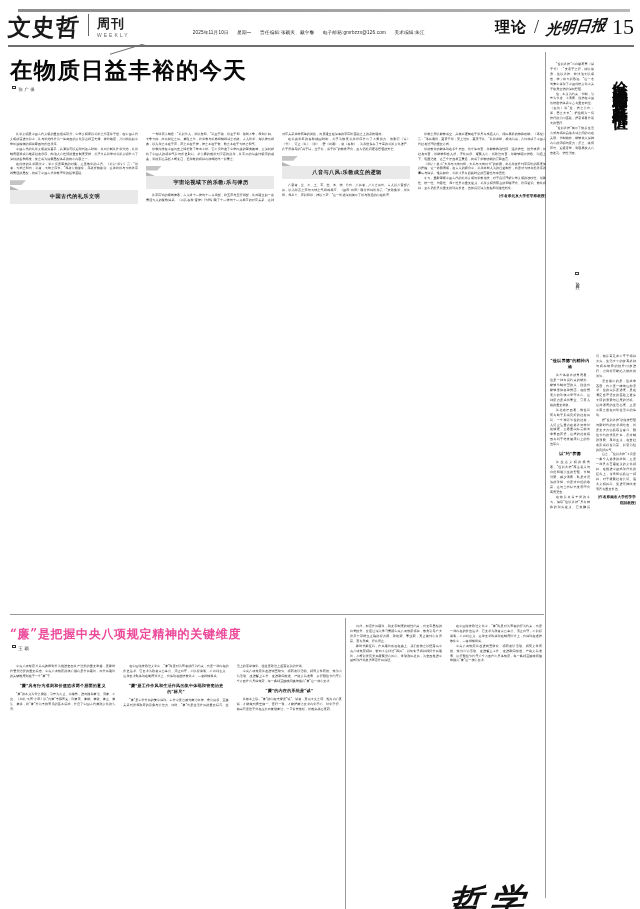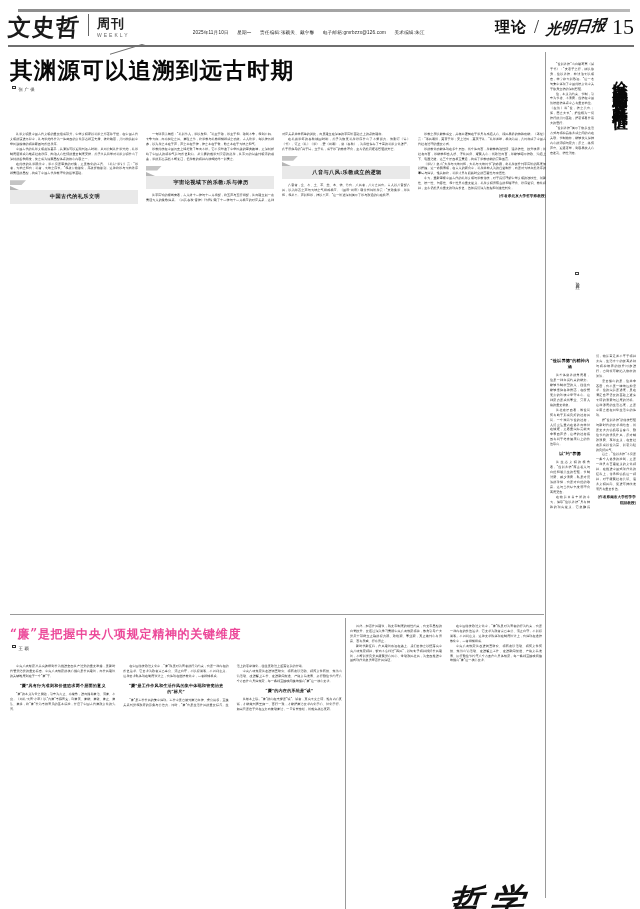--- a/index.html
+++ b/index.html
@@ -239,21 +239,21 @@
   <div class="main-wrap">
 
     <div class="tint"></div>
 
     <div class="rule-v" style="left:545px; top:6px; height:846px;"></div>
 
     <div class="rule-h" style="left:10px; top:568px; width:534px;"></div>
     <div class="rule-v" style="left:345px; top:572px; height:332px;"></div>
 
     <div class="art1">
-      <h1 class="art1-title">其渊源可以追溯到远古时期</h1>
+      <h1 class="art1-title">在物质日益丰裕的今天</h1>
       <div class="byline">
         <span class="sq"></span><span>张广保</span>
       </div>
     </div>
 
     <div class="art1-cols body-text">
       <p>礼乐文明是中国古代文明的重要组成部分，中华文明素以礼乐之邦著称于世。在中国古代文明的演进历程中，礼与乐始终作为一体两面的文化形态相互支撑、彼此映照，共同构筑起中华民族独特的精神家园与价值秩序。</p>
       <p>中国古代的礼乐文明起源甚早，其渊源可以追溯到远古时期。从周公制礼作乐开始，礼乐制度逐渐成为维系社会秩序、陶冶人心性情的重要制度安排。孔子及其后学对礼乐文明作出了深刻的哲学阐发，使之成为儒家思想体系的核心内容之一。</p>
       <p>在传统的礼乐观念中，乐不仅是审美的对象，更是教化的工具。《礼记·乐记》云：“乐者，天地之和也；礼者，天地之序也。”和故百物皆化，序故群物皆别。这种将乐与天地秩序相贯通的思想，构成了中国古代乐教理论的哲学基础。</p>
       <div class="subhead-tab"></div>

